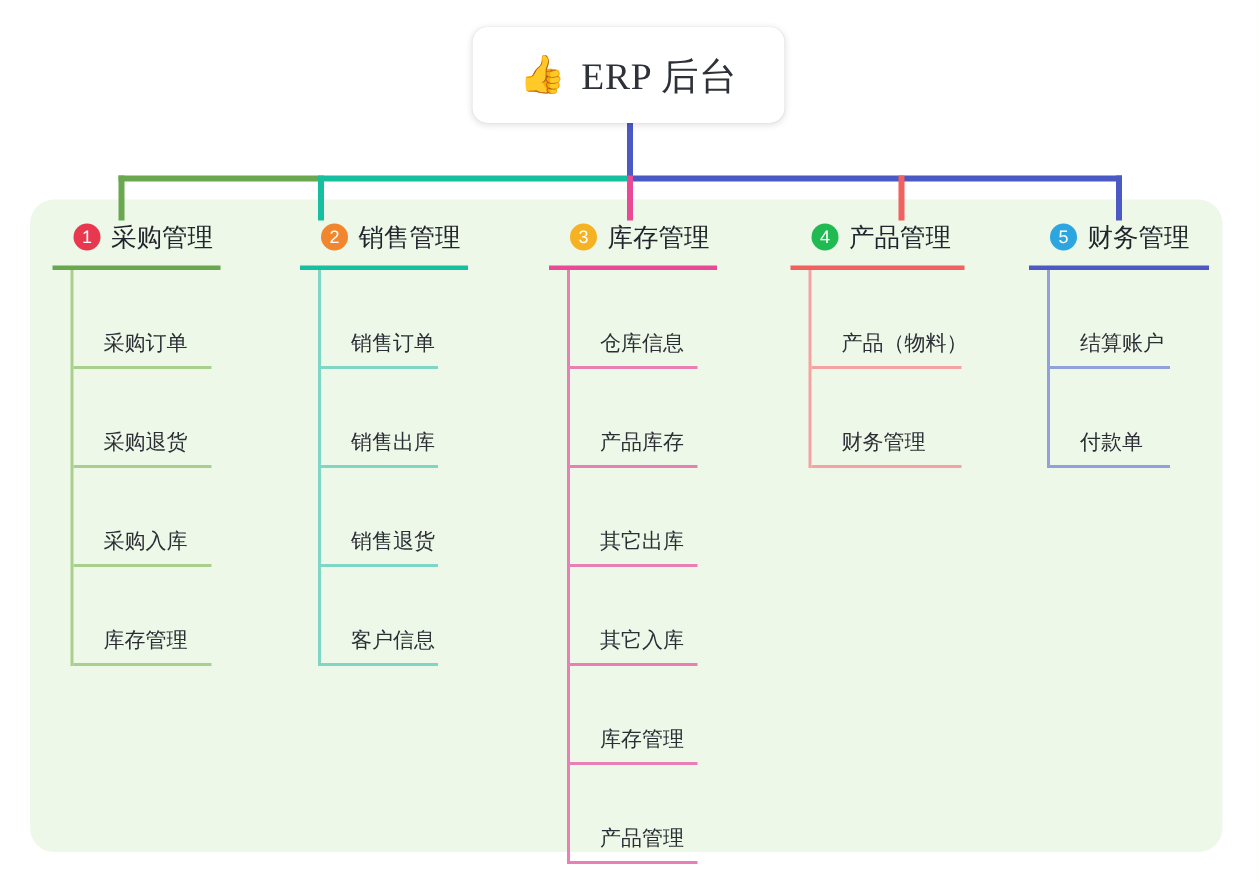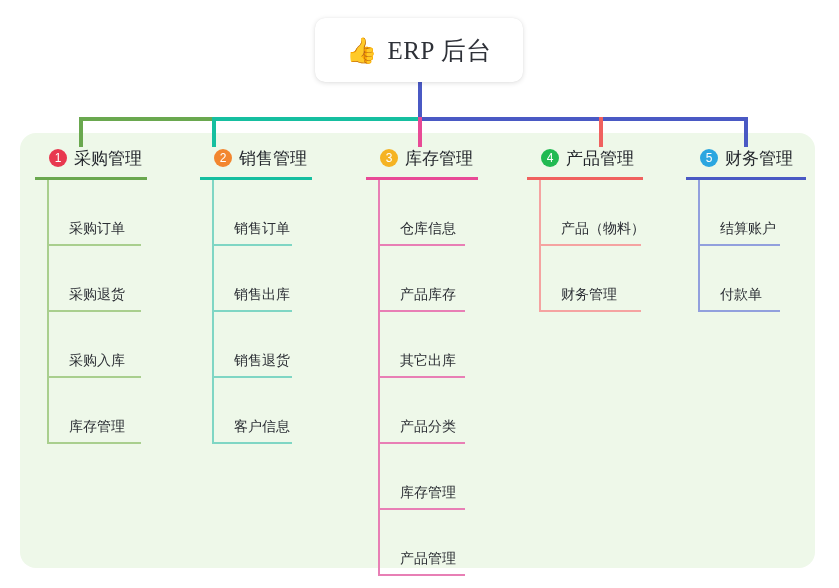--- a/index.html
+++ b/index.html
@@ -242,21 +242,21 @@
         </div>
         <div class="leaf">
           <span class="leaf-label">产品库存</span>
           <div class="leaf-rule" style="background: rgb(232, 127, 181); width: 85px;"></div>
         </div>
         <div class="leaf">
           <span class="leaf-label">其它出库</span>
           <div class="leaf-rule" style="background: rgb(232, 127, 181); width: 85px;"></div>
         </div>
         <div class="leaf">
-          <span class="leaf-label">产品分类</span>
+          <span class="leaf-label">其它入库</span>
           <div class="leaf-rule" style="background: rgb(232, 127, 181); width: 85px;"></div>
         </div>
         <div class="leaf">
           <span class="leaf-label">库存管理</span>
           <div class="leaf-rule" style="background: rgb(232, 127, 181); width: 85px;"></div>
         </div>
         <div class="leaf">
           <span class="leaf-label">产品管理</span>
           <div class="leaf-rule" style="background: rgb(232, 127, 181); width: 85px;"></div>
         </div>

